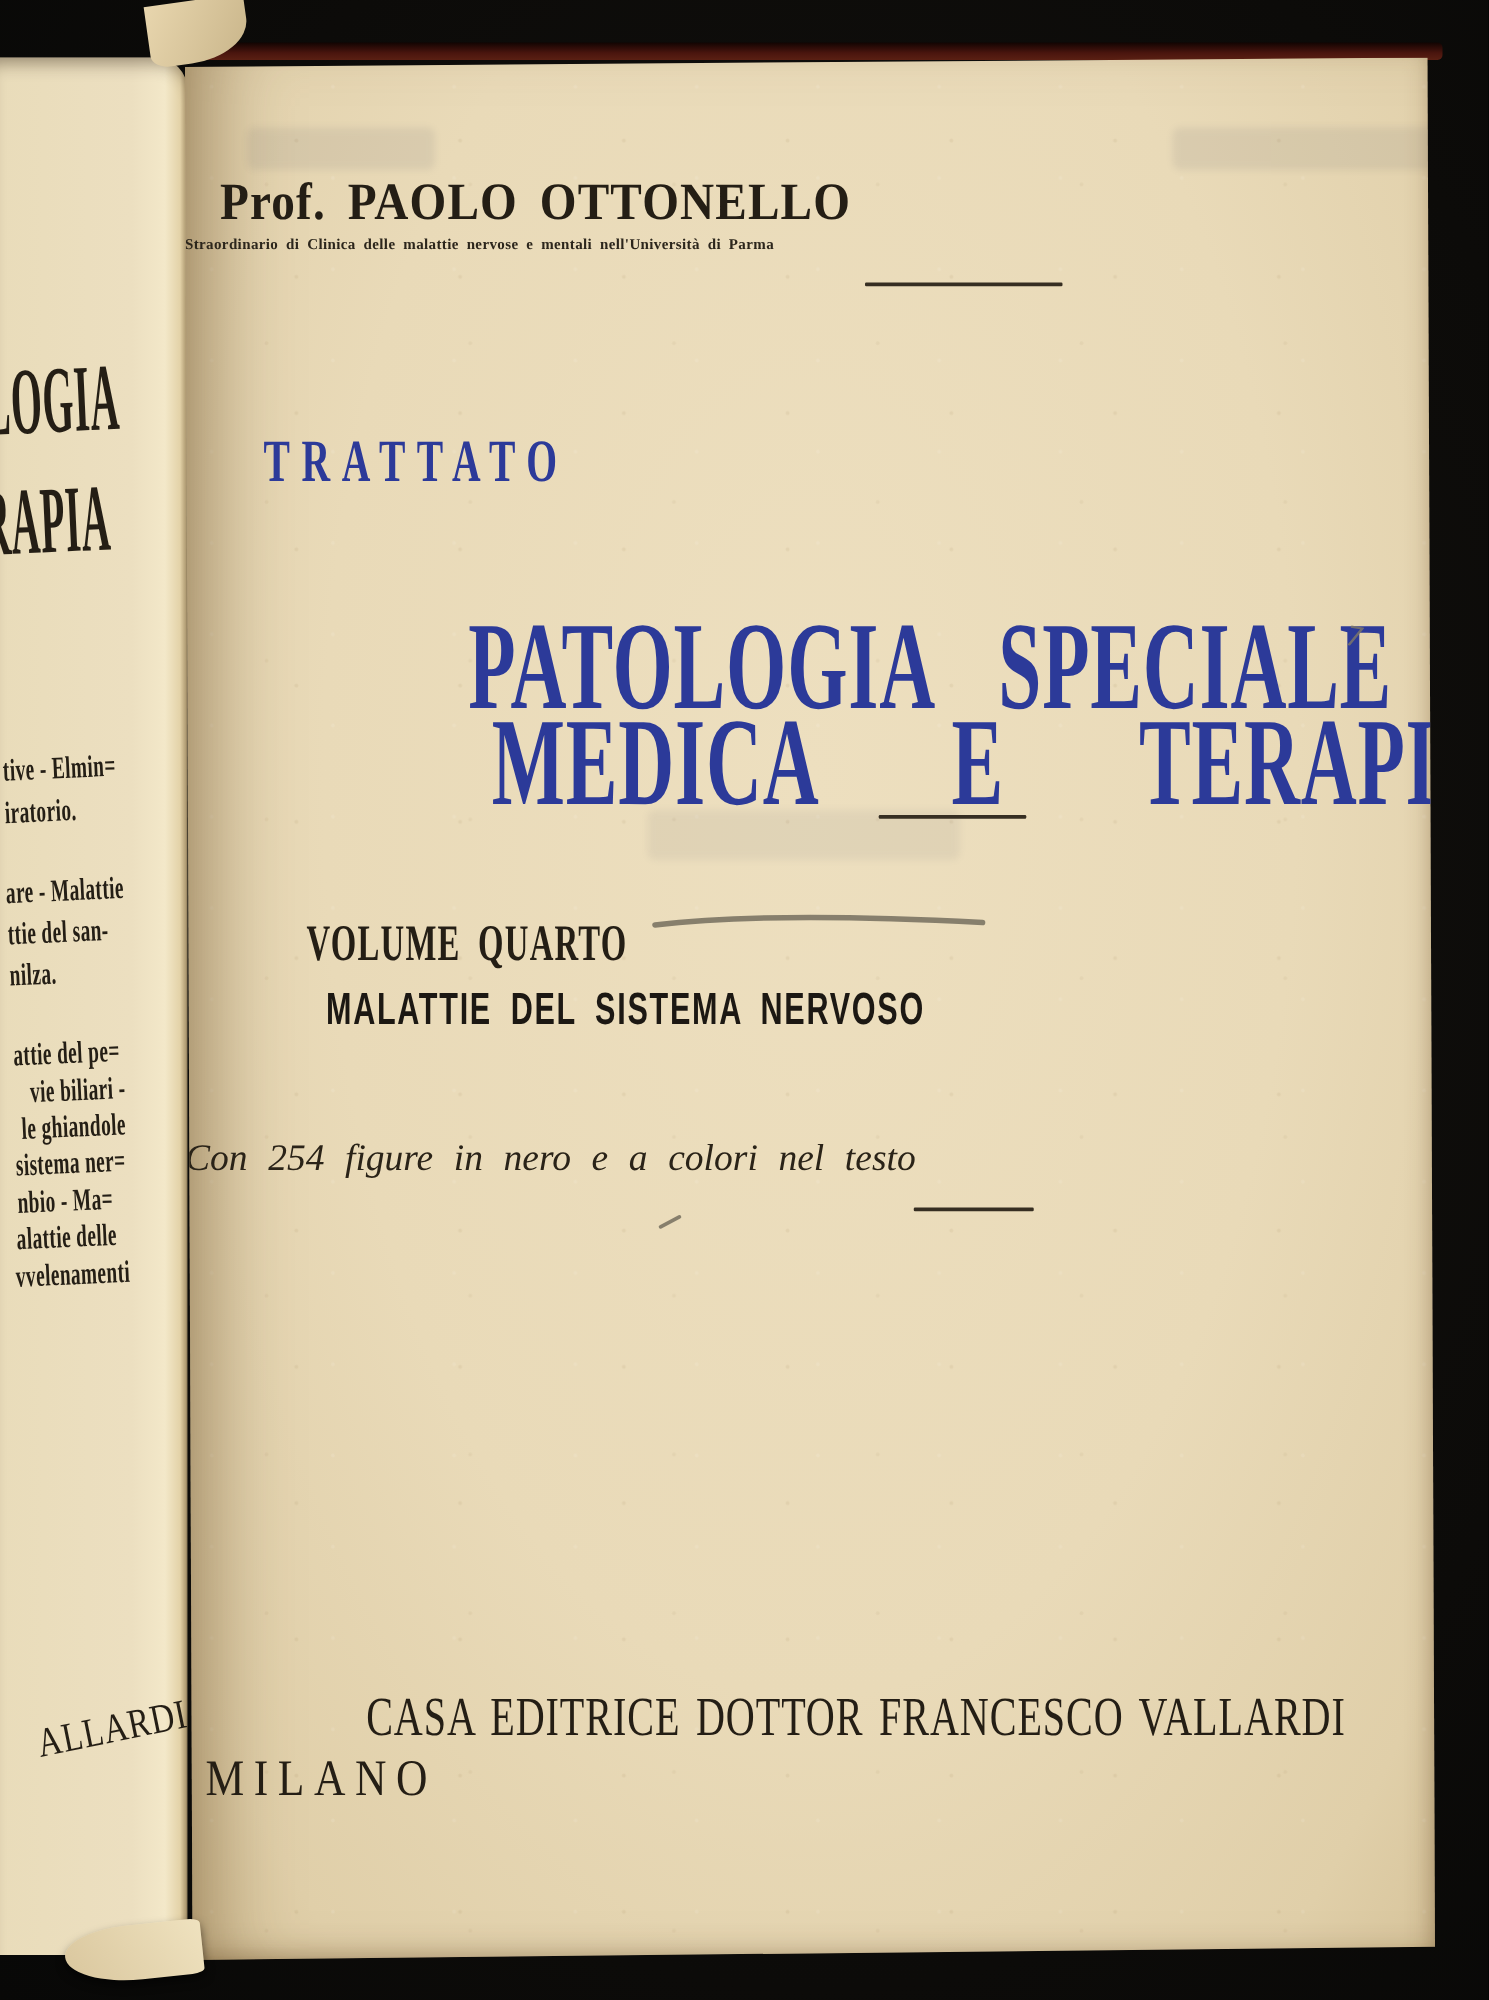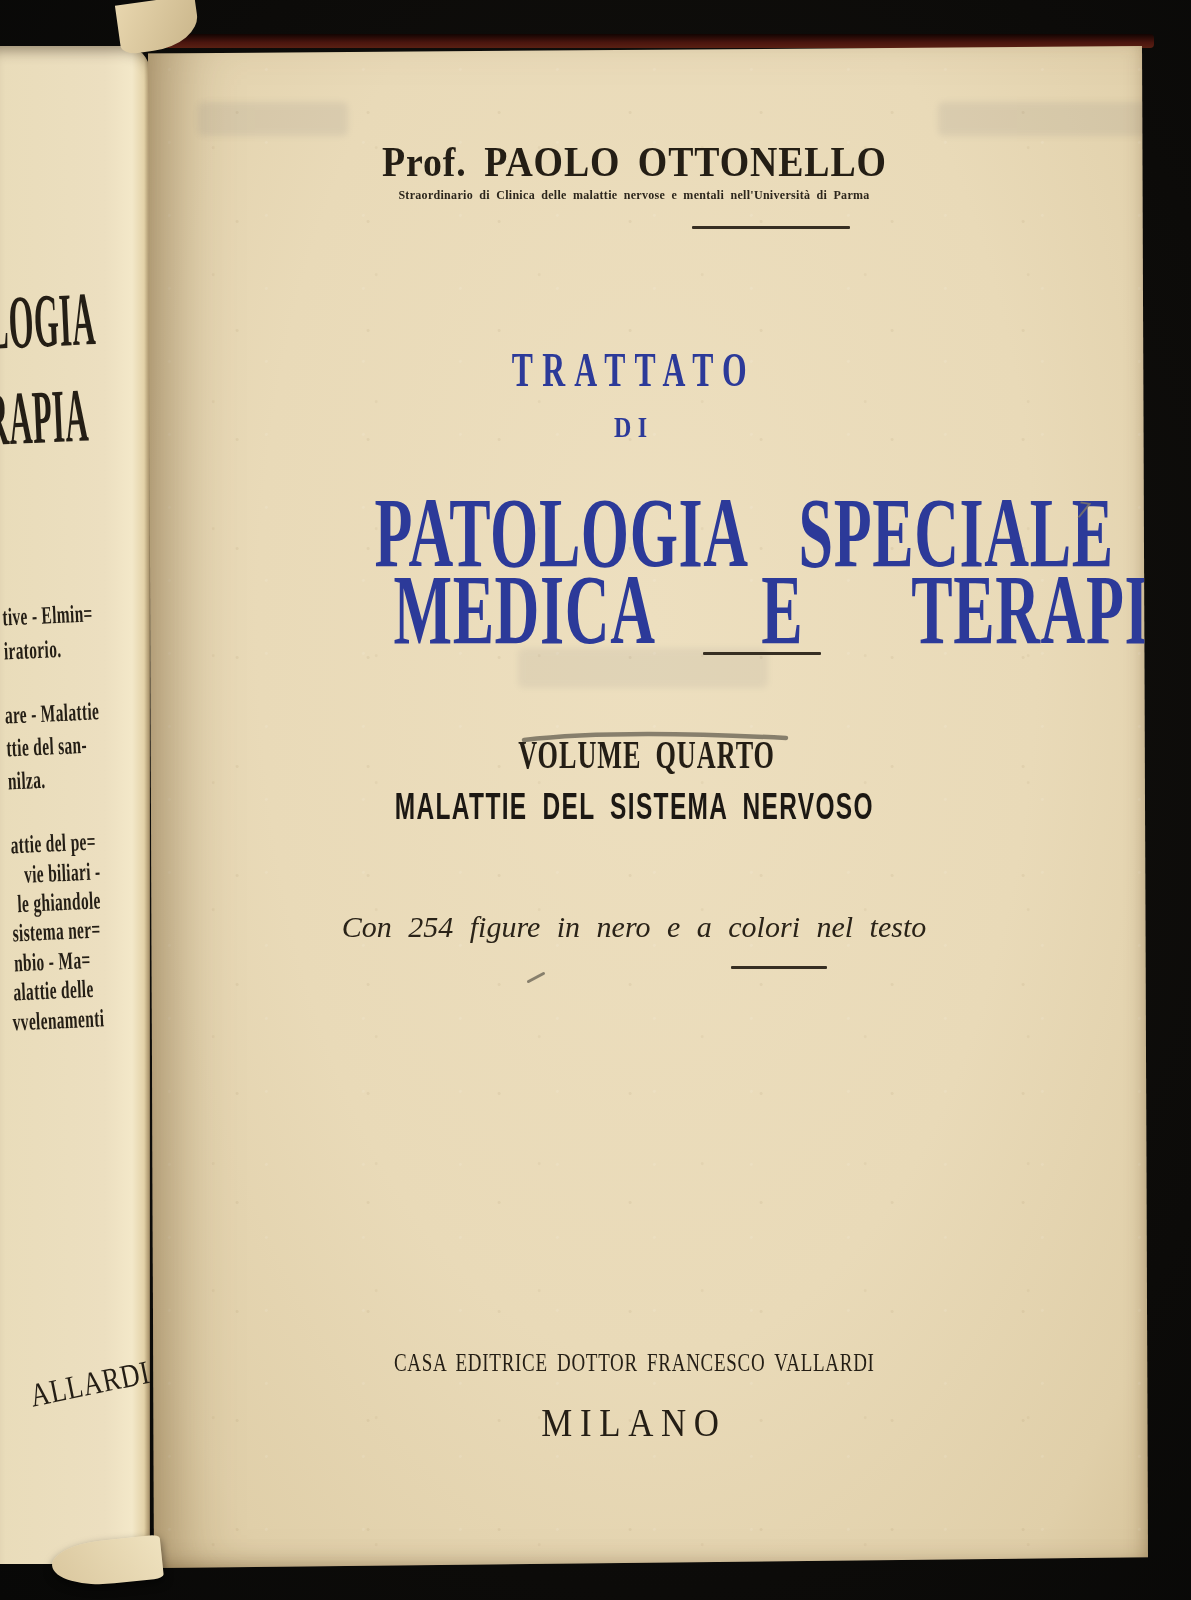--- a/index.html
+++ b/index.html
@@ -62,21 +62,21 @@
       radial-gradient(circle at 40% 80%, rgba(120,90,40,.06) 0 1px, transparent 2px),
       radial-gradient(ellipse at 50% 38%, #eddfbf 0%, #e9dab8 55%, #e0cfa9 88%, #d7c49b 100%);
     background-size:97px 73px,131px 109px,163px 127px,100% 100%;
     clip-path:polygon(0 .5%, 99.4% 0, 100% 99.3%, .6% 100%);
     box-shadow:inset 60px 0 70px -45px rgba(95,65,25,.55),
                inset -14px 0 22px -14px rgba(90,60,25,.45),
                inset 0 -16px 26px -18px rgba(90,60,25,.5);
     overflow:hidden;
   }
   .content{position:absolute;inset:0;padding-right:28px;color:#241e15;}
-  .line{position:absolute;left:0;right:28px;text-align:center;white-space:nowrap;}
+  .line{position:absolute;left:0;right:28px;text-align:left;white-space:nowrap;}
   .sx{display:inline-block;}
 
   .author{top:92px;font-weight:bold;font-size:42px;letter-spacing:1px;word-spacing:8px;}
   .author .sx{transform:scaleX(.9);}
   .affiliation{top:142px;font-weight:bold;font-size:12px;letter-spacing:.3px;word-spacing:3px;color:#2c261c;}
   .rule{position:absolute;background:#362e22;height:3px;border-radius:1px;}
   .rule1{top:180px;left:544px;width:158px;}
   .blue{color:#2c3a99;}
   .series-title{top:296px;font-weight:bold;font-size:48px;letter-spacing:14px;}
   .series-title .sx{transform:scaleX(.66);}
@@ -87,21 +87,21 @@
   .title2{top:506px;font-weight:bold;font-size:100px;letter-spacing:1px;word-spacing:150px;}
   .title2 .sx{transform:scaleX(.62);}
   .rule2{top:606px;left:555px;width:118px;}
   .volume{top:684px;font-weight:bold;font-size:41px;letter-spacing:1.5px;word-spacing:10px;margin-left:25px;}
   .volume .sx{transform:scaleX(.64);}
   .subject{top:740px;font-family:"Liberation Sans","DejaVu Sans",sans-serif;
            font-weight:bold;font-size:36px;letter-spacing:2px;word-spacing:10px;color:#1c1813;}
   .subject .sx{transform:scaleX(.68);}
   .figures{top:864px;font-style:italic;font-size:30px;word-spacing:9px;color:#2a2318;}
   .rule3{top:920px;left:583px;width:96px;height:2.5px;}
-  .publisher{top:1302px;font-size:26px;letter-spacing:1px;word-spacing:5px;}
+  .publisher{top:1302px;font-size:44px;letter-spacing:1px;word-spacing:5px;}
   .publisher .sx{transform:scaleX(.73);}
   .city{top:1352px;font-size:41px;letter-spacing:9px;font-family:Liberation Serif, serif;}
   .city .sx{transform:scaleX(.85);}
 
   
   .pencil-underline{position:absolute;left:372px;top:682px;opacity:.8;}
   .pencil-seven{
     position:absolute;left:928px;top:452px;
     font-family:"DejaVu Sans",sans-serif;font-size:22px;color:#7c766a;
     transform:rotate(10deg) skewX(-10deg);opacity:.85;
@@ -170,23 +170,20 @@
 
       <div class="line author">
         <span class="sx">Prof. PAOLO OTTONELLO</span>
       </div>
       <div class="line affiliation">Straordinario di Clinica delle malattie nervose e mentali nell'Università di Parma</div>
       <div class="rule rule1"></div>
 
       <div class="line series-title blue">
         <span class="sx">TRATTATO</span>
       </div>
-      <div class="line series-di blue">
-        <span class="sx">DI</span>
-      </div>
       <div class="line title1 blue">
         <span class="sx">PATOLOGIA SPECIALE</span>
       </div>
       <div class="line title2 blue">
         <span class="sx">MEDICA E TERAPIA</span>
       </div>
       <div class="rule rule2"></div>
 
       <div class="line volume">
         <span class="sx">VOLUME QUARTO</span>

